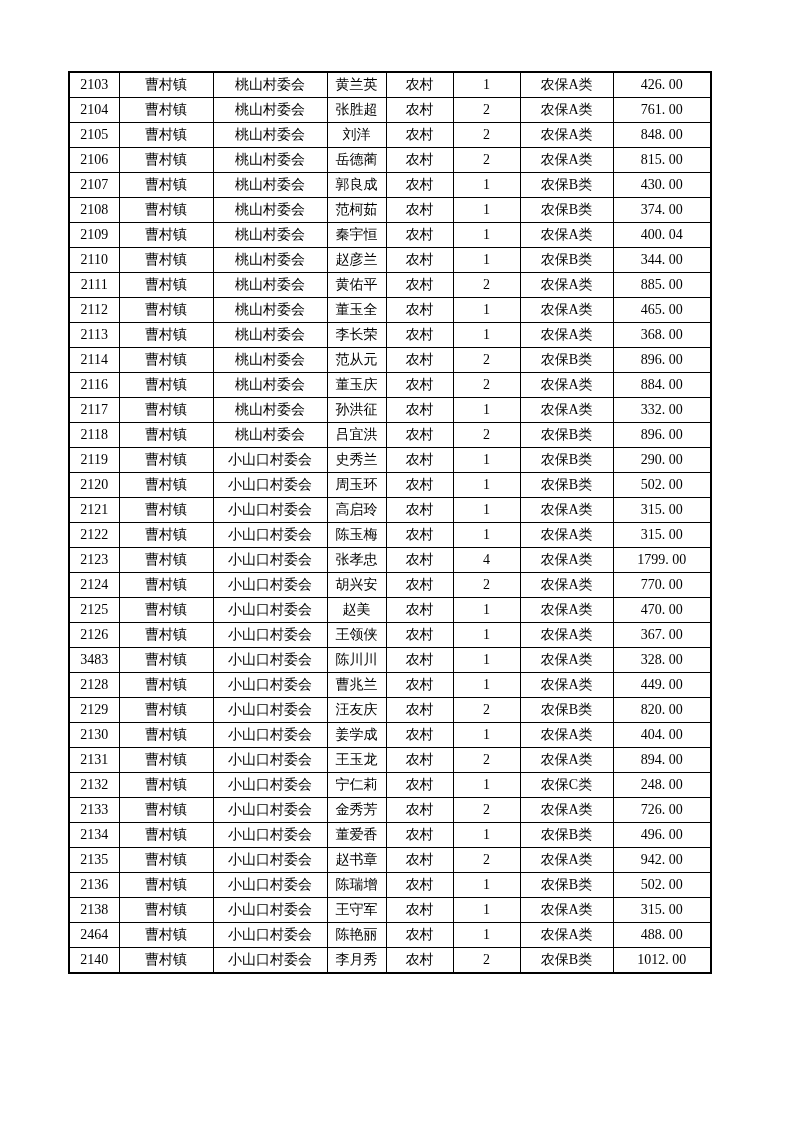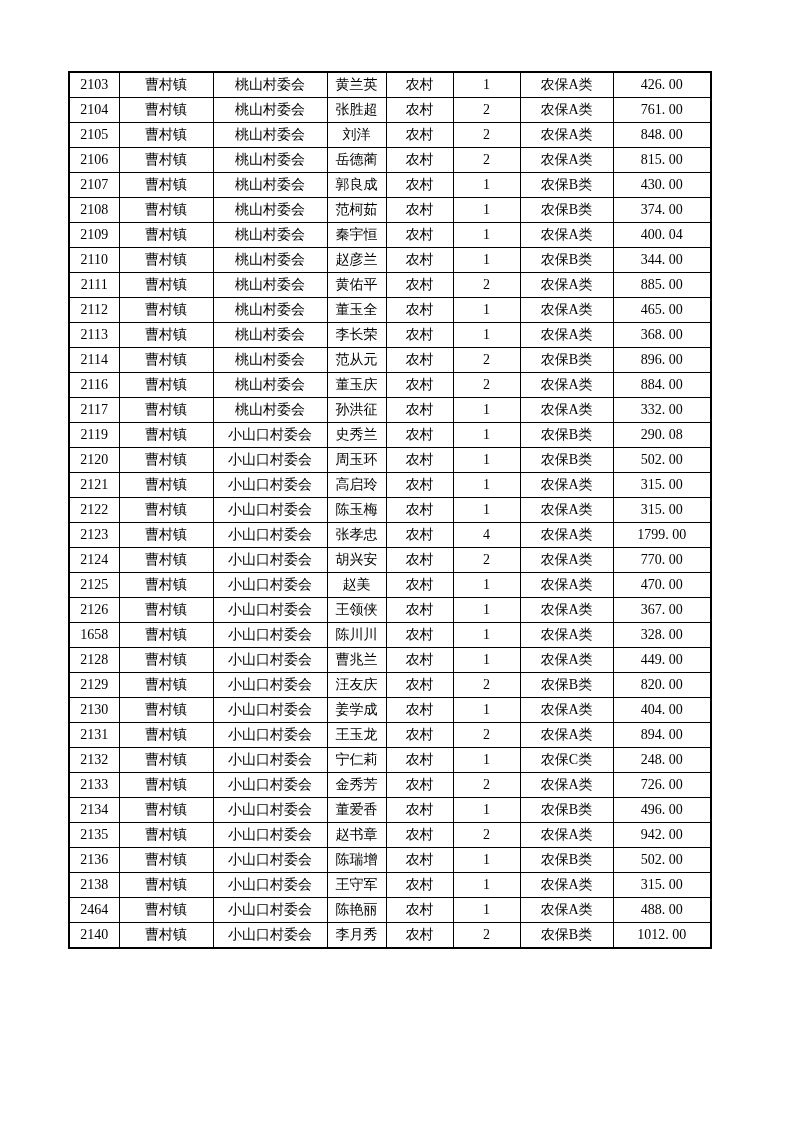--- a/index.html
+++ b/index.html
@@ -201,28 +201,38 @@
           <td>2117</td>
           <td>曹村镇</td>
           <td>桃山村委会</td>
           <td>孙洪征</td>
           <td>农村</td>
           <td>1</td>
           <td>农保A类</td>
           <td>332. 00</td>
         </tr>
         <tr>
+          <td>2118</td>
+          <td>曹村镇</td>
+          <td>桃山村委会</td>
+          <td>吕宜洪</td>
+          <td>农村</td>
+          <td>2</td>
+          <td>农保B类</td>
+          <td>896. 00</td>
+        </tr>
+        <tr>
           <td>2119</td>
           <td>曹村镇</td>
           <td>小山口村委会</td>
           <td>史秀兰</td>
           <td>农村</td>
           <td>1</td>
           <td>农保B类</td>
-          <td>290. 08</td>
+          <td>290. 00</td>
         </tr>
         <tr>
           <td>2120</td>
           <td>曹村镇</td>
           <td>小山口村委会</td>
           <td>周玉环</td>
           <td>农村</td>
           <td>1</td>
           <td>农保B类</td>
           <td>502. 00</td>
@@ -281,21 +291,21 @@
           <td>2126</td>
           <td>曹村镇</td>
           <td>小山口村委会</td>
           <td>王领侠</td>
           <td>农村</td>
           <td>1</td>
           <td>农保A类</td>
           <td>367. 00</td>
         </tr>
         <tr>
-          <td>1658</td>
+          <td>3483</td>
           <td>曹村镇</td>
           <td>小山口村委会</td>
           <td>陈川川</td>
           <td>农村</td>
           <td>1</td>
           <td>农保A类</td>
           <td>328. 00</td>
         </tr>
         <tr>
           <td>2128</td>

